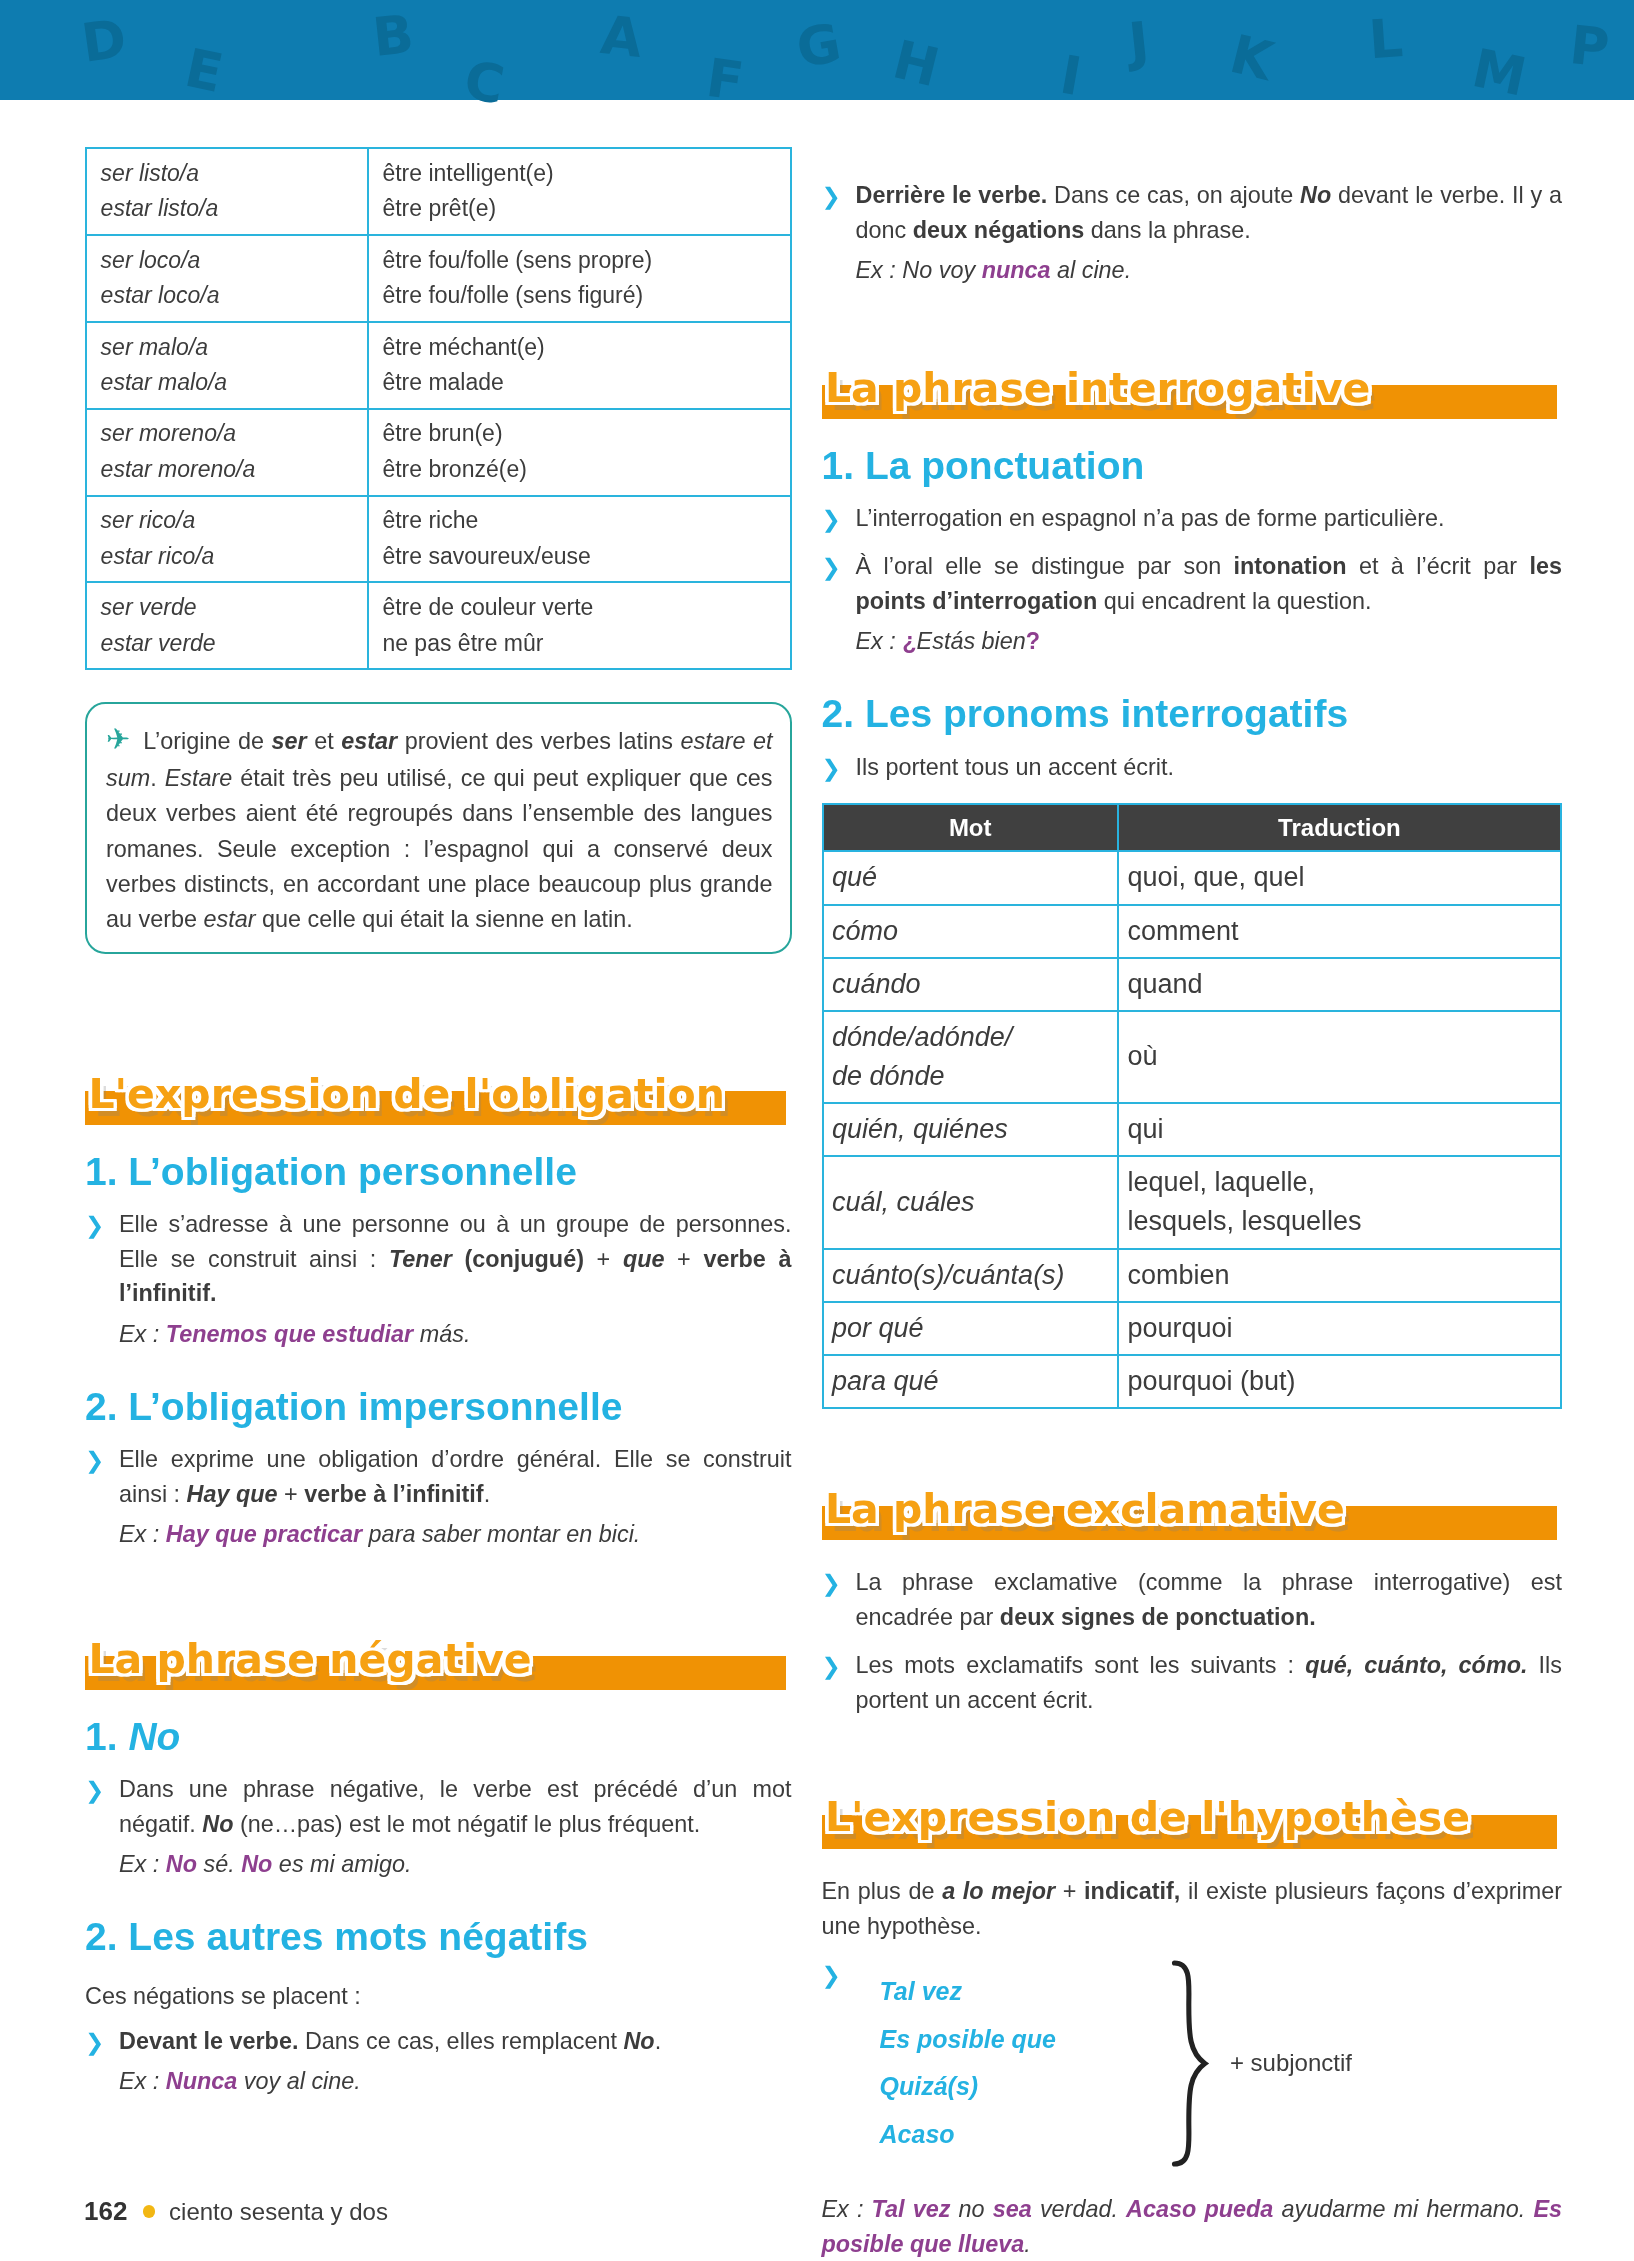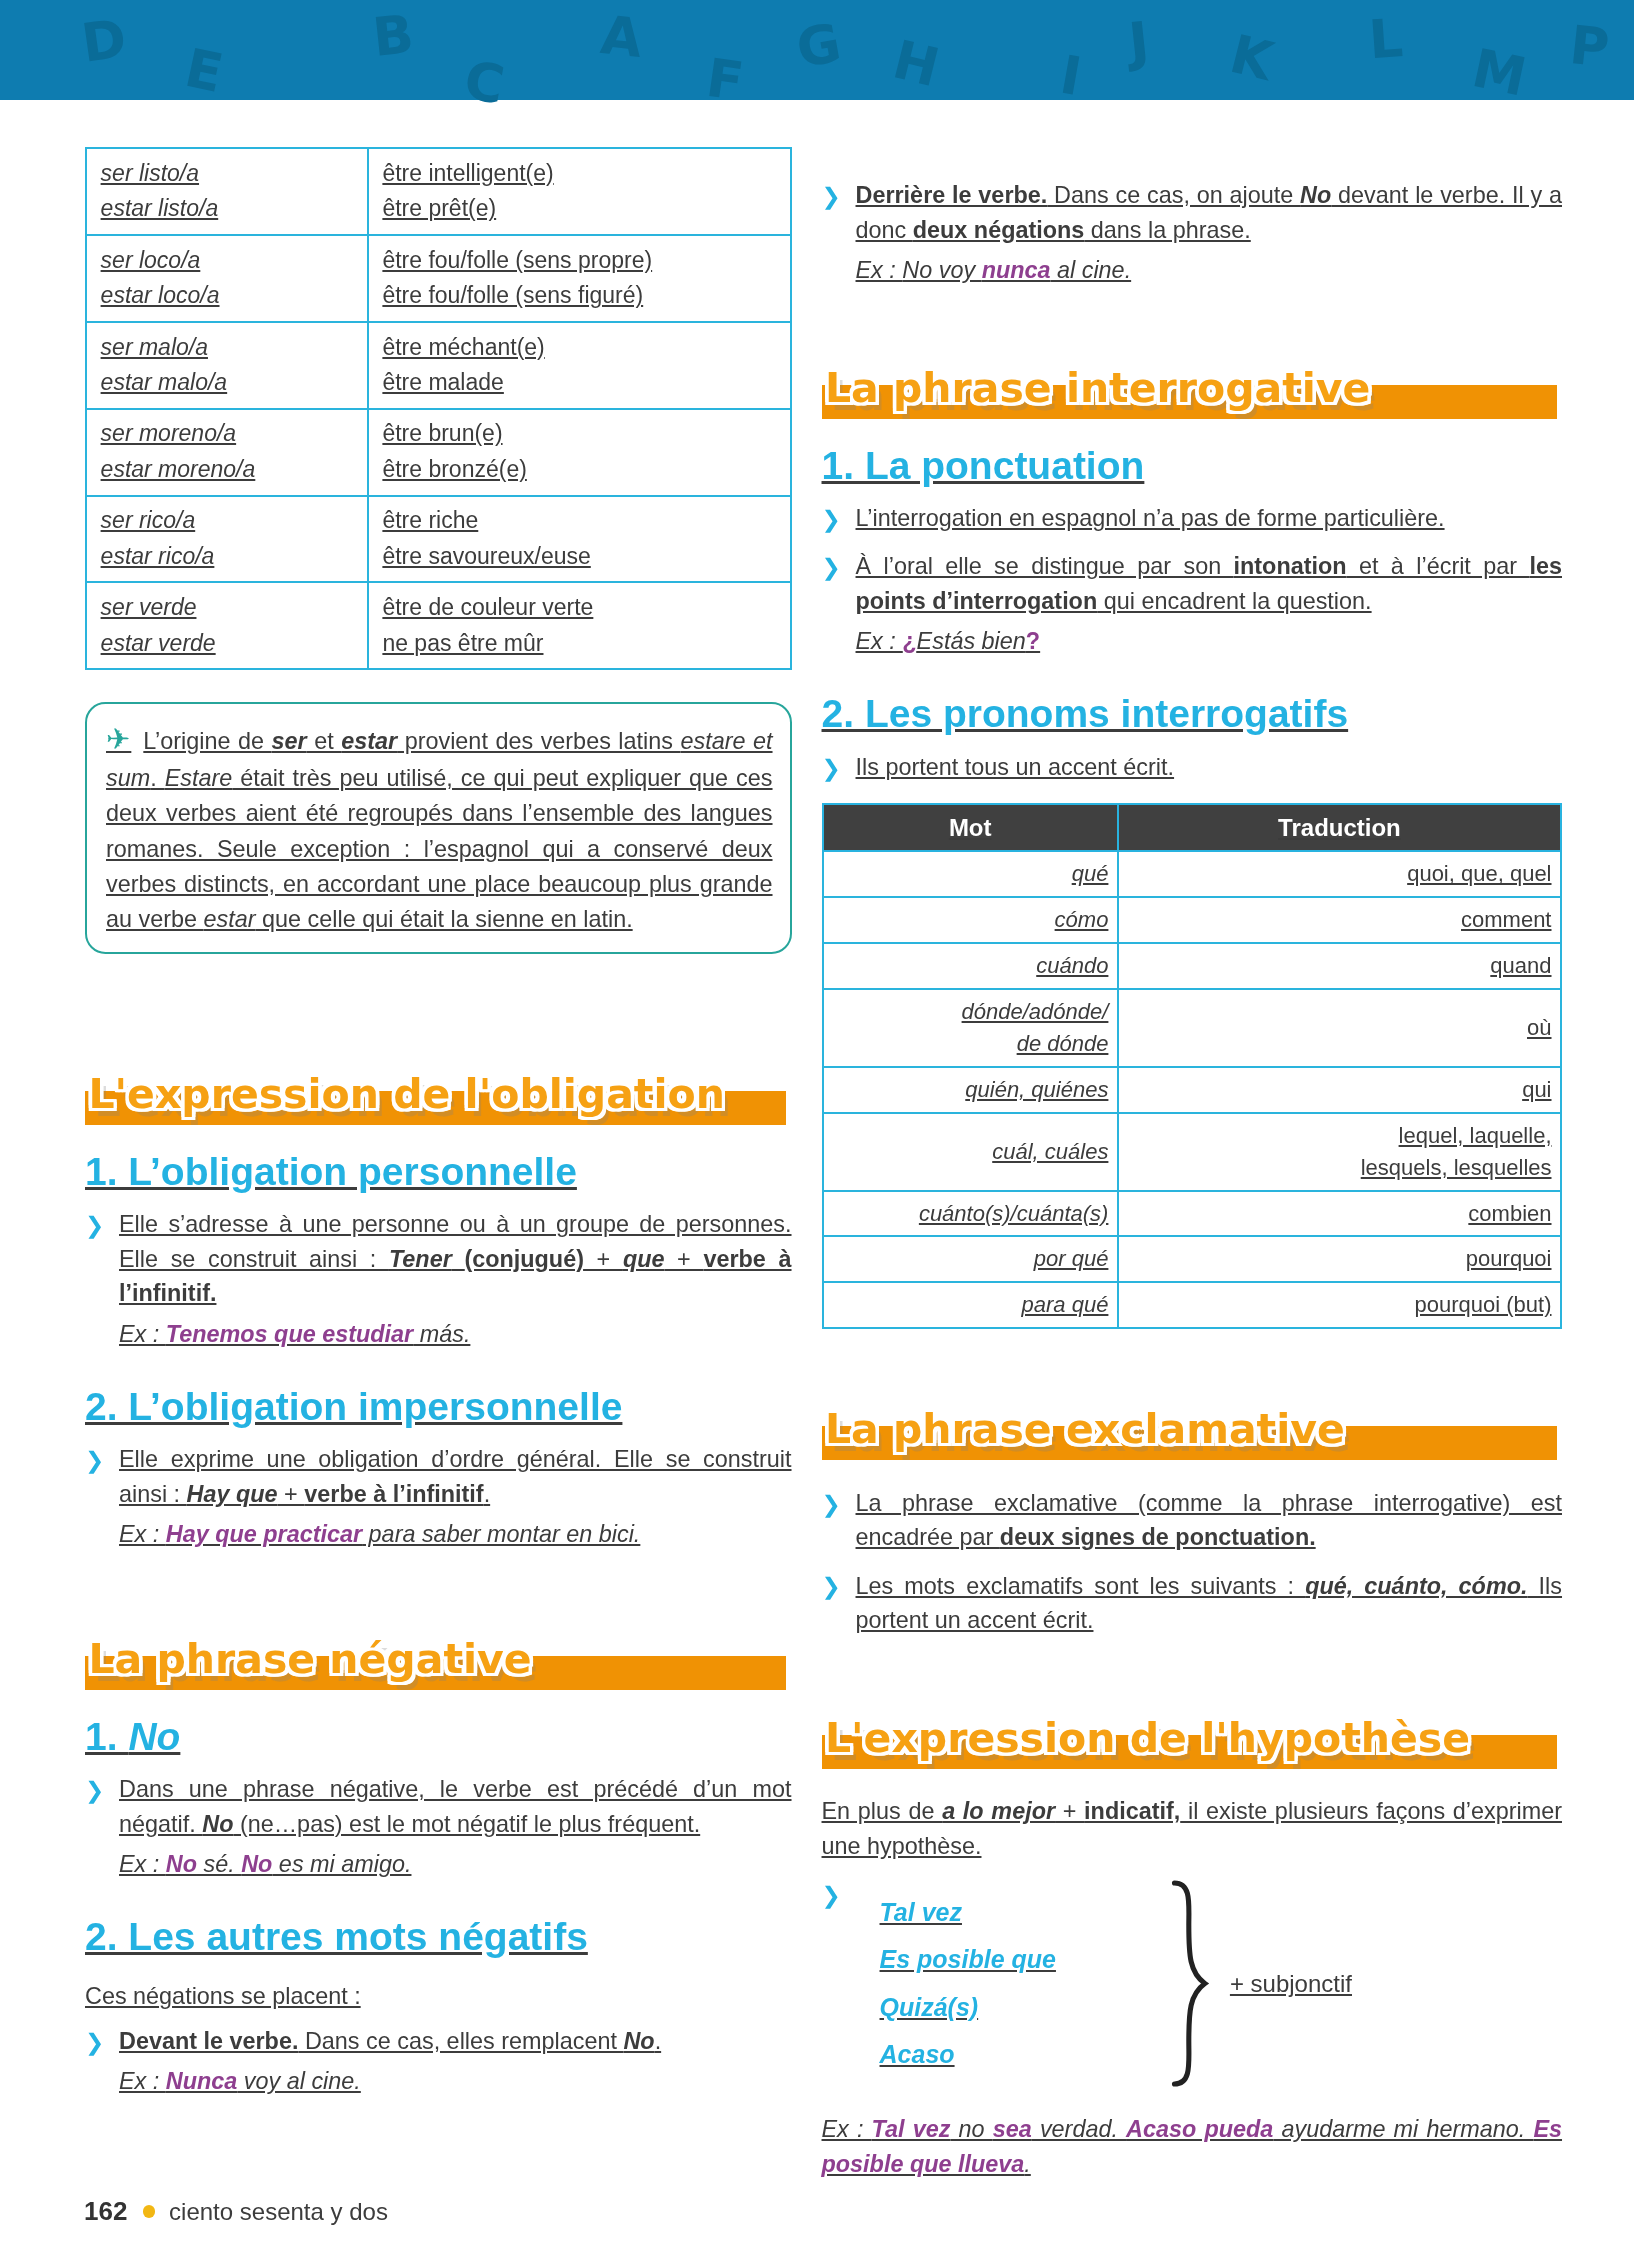--- a/index.html
+++ b/index.html
@@ -11,21 +11,21 @@
   .page{position:absolute;inset:0;overflow:hidden;background:#ffffff;}
 
   
   .topband{position:absolute;top:0;left:0;width:1635px;height:100px;background:#0e7cb0;}
   .topband .letter{
     position:absolute;color:#0a6c98;font-weight:bold;font-size:53px;line-height:1;
     font-family:"DejaVu Sans",sans-serif;user-select:none;
   }
 
   
-  .columns{position:absolute;top:100px;left:85px;width:1477px;display:flex;gap:30px;text-decoration:underline;}
+  .columns{position:absolute;top:100px;left:85px;width:1477px;display:flex;gap:30px;}
   .col{display:block;}
   .col-left{width:707px;}
   .col-right{width:741px;}
 
   
   table.sertable{width:100%;border-collapse:collapse;margin-top:47px;background:#fff;}
   table.sertable td{
     border:2.6px solid #2ab4dd;padding:6.8px 13.6px;font-size:23px;line-height:1.55;
     vertical-align:middle;
   }
@@ -81,21 +81,21 @@
   .negword{color:#24b2e2;font-weight:bold;font-style:italic;}
 
   
   table.inttable{width:100%;border-collapse:collapse;margin-top:19px;}
   table.inttable th{
     background:#404040;color:#ffffff;font-size:24px;font-weight:bold;
     padding:8.5px 6.8px;border:2.6px solid #29b3e0;
   }
   table.inttable th + th{border-left:2.6px solid #ffffff;}
   table.inttable td{
-    border:2.6px solid #2ab4dd;text-align:right;padding:6px 8.5px;font-size:22px;line-height:1.45;
+    border:2.6px solid #2ab4dd;text-align:left;padding:6px 8.5px;font-size:27px;line-height:1.45;
   }
   table.inttable td:first-child{font-style:italic;width:40%;}
 
   
   .hyp{position:relative;display:flex;align-items:center;padding-left:34px;}
   .hyp .chev{
     position:absolute;left:0;top:5.1px;color:#24b2e2;font-weight:bold;font-size:23px;
     font-family:"DejaVu Sans",sans-serif;
   }
   .hyp-items{width:281px;padding-left:24px;}

